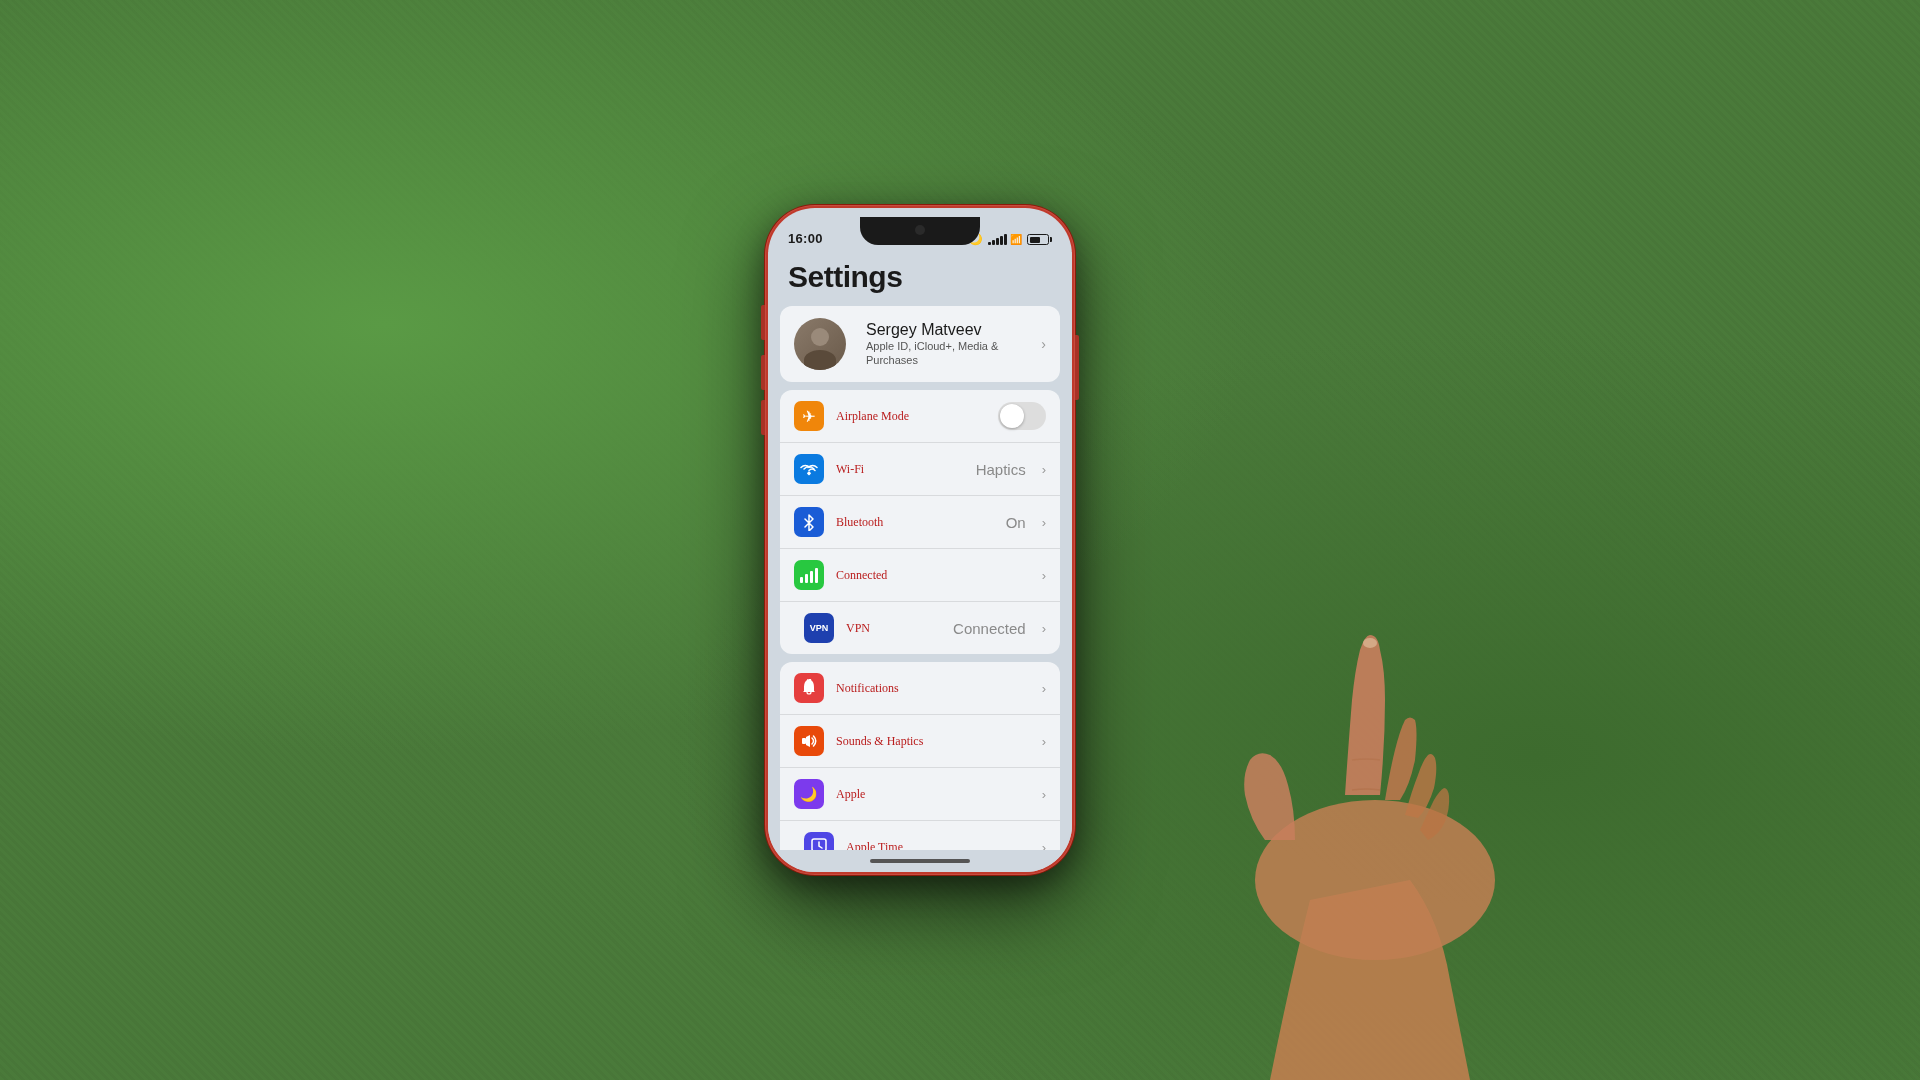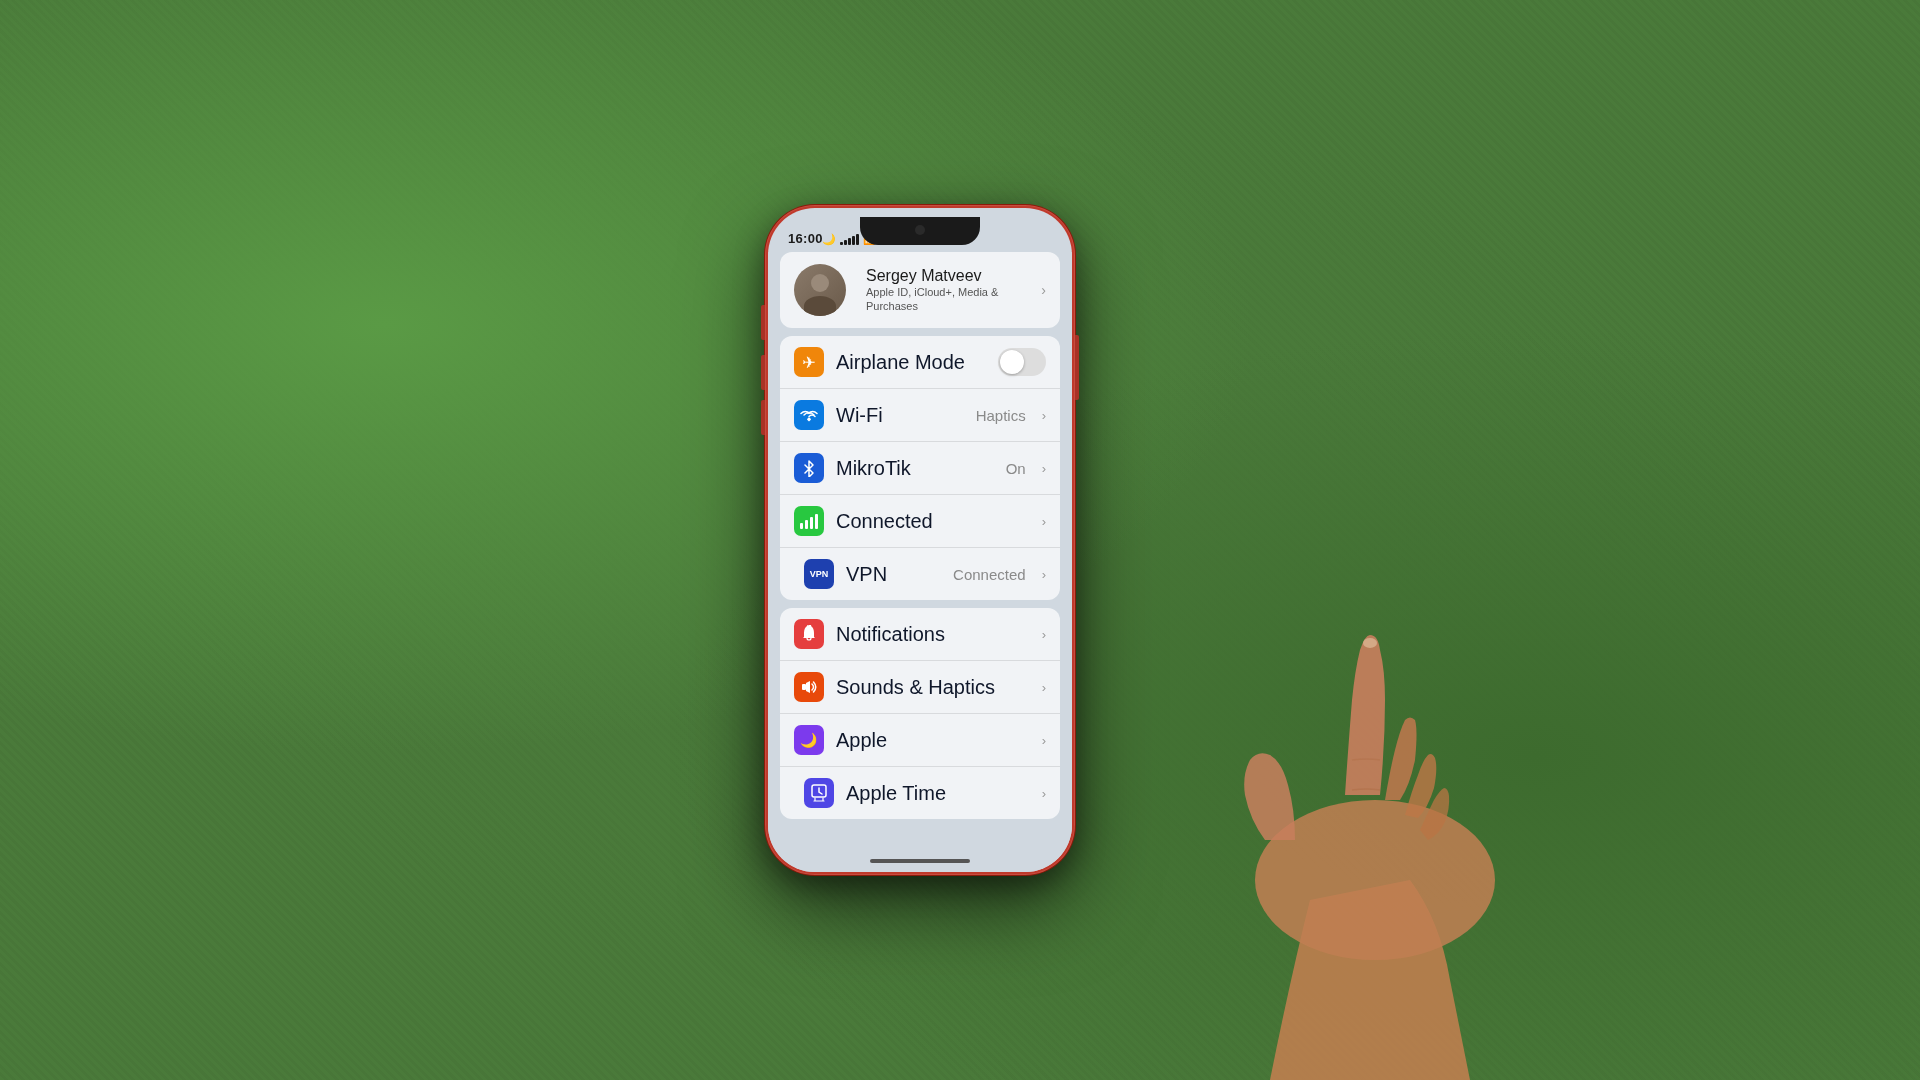--- a/index.html
+++ b/index.html
@@ -122,20 +122,21 @@
       height: 10px;
       background: #2a2a2a;
       border-radius: 50%;
     }
 
     
     .status-bar {
       height: 44px;
       display: flex;
       align-items: flex-end;
+      justify-content: space-between;
       padding: 12px 20px 6px;
       flex-shrink: 0;
       position: relative;
       z-index: 15;
     }
 
     .status-time {
       font-size: 13px;
       font-weight: 600;
       color: #1a1a1a;
@@ -312,22 +313,23 @@
     .icon-blue-dark { background: #1a5cd6; }
     .icon-green { background: #28c840; }
     .icon-vpn { background: #1e40af; }
     .icon-red { background: #e53e3e; }
     .icon-red-orange { background: #e8490a; }
     .icon-purple { background: #7c3aed; }
     .icon-indigo { background: #4f46e5; }
 
     .row-label {
       flex: 1;
-      font-size: 20px;
-      color: #0f172a;
+      font-size: 12px;
+      color: #b91c1c;
+      font-family: Liberation Serif, serif;
     }
 
     .row-value {
       font-size: 15px;
       color: #8a8a8a;
     }
 
     .row-chevron {
       color: #9a9a9a;
       font-size: 13px;
@@ -421,20 +423,23 @@
               <div class="battery-body">
                 <div class="battery-fill"></div>
               </div>
               <div class="battery-tip"></div>
             </div>
           </div>
         </div>
 
         <div class="screen-content">
 
+          <div class="settings-header">
+            <div class="settings-title">Settings</div>
+          </div>
 
           <div class="profile-section">
             <div class="profile-row">
               <div class="avatar"></div>
               <div class="profile-info">
                 <div class="profile-name">Sergey Matveev</div>
                 <div class="profile-subtitle">Apple ID, iCloud+, Media &amp; Purchases</div>
               </div>
               <span class="chevron">›</span>
             </div>
@@ -467,21 +472,21 @@
               <span class="row-value">Haptics</span>
               <span class="row-chevron">›</span>
             </div>
 
             <div class="settings-row">
               <div class="row-icon icon-blue-dark">
                 <svg width="14" height="18" viewBox="0 0 14 18">
                   <path d="M7 2 L11 6 L7 10 L11 14 L7 18 L7 10 L3 14 L7 10 L3 6 L7 10 L7 2Z" stroke="white" fill="none" stroke-width="1.5" stroke-linejoin="round"></path>
                 </svg>
               </div>
-              <span class="row-label">MikroTik</span>
+              <span class="row-label">Bluetooth</span>
               <span class="row-value">On</span>
               <span class="row-chevron">›</span>
             </div>
 
             <div class="settings-row">
               <div class="row-icon icon-green">
                 <div style="display:flex;align-items:flex-end;gap:2px;padding:0 3px;">
                   <div style="width:3px;height:6px;background:white;border-radius:1px;"></div>
                   <div style="width:3px;height:9px;background:white;border-radius:1px;"></div>
                   <div style="width:3px;height:12px;background:white;border-radius:1px;"></div>

